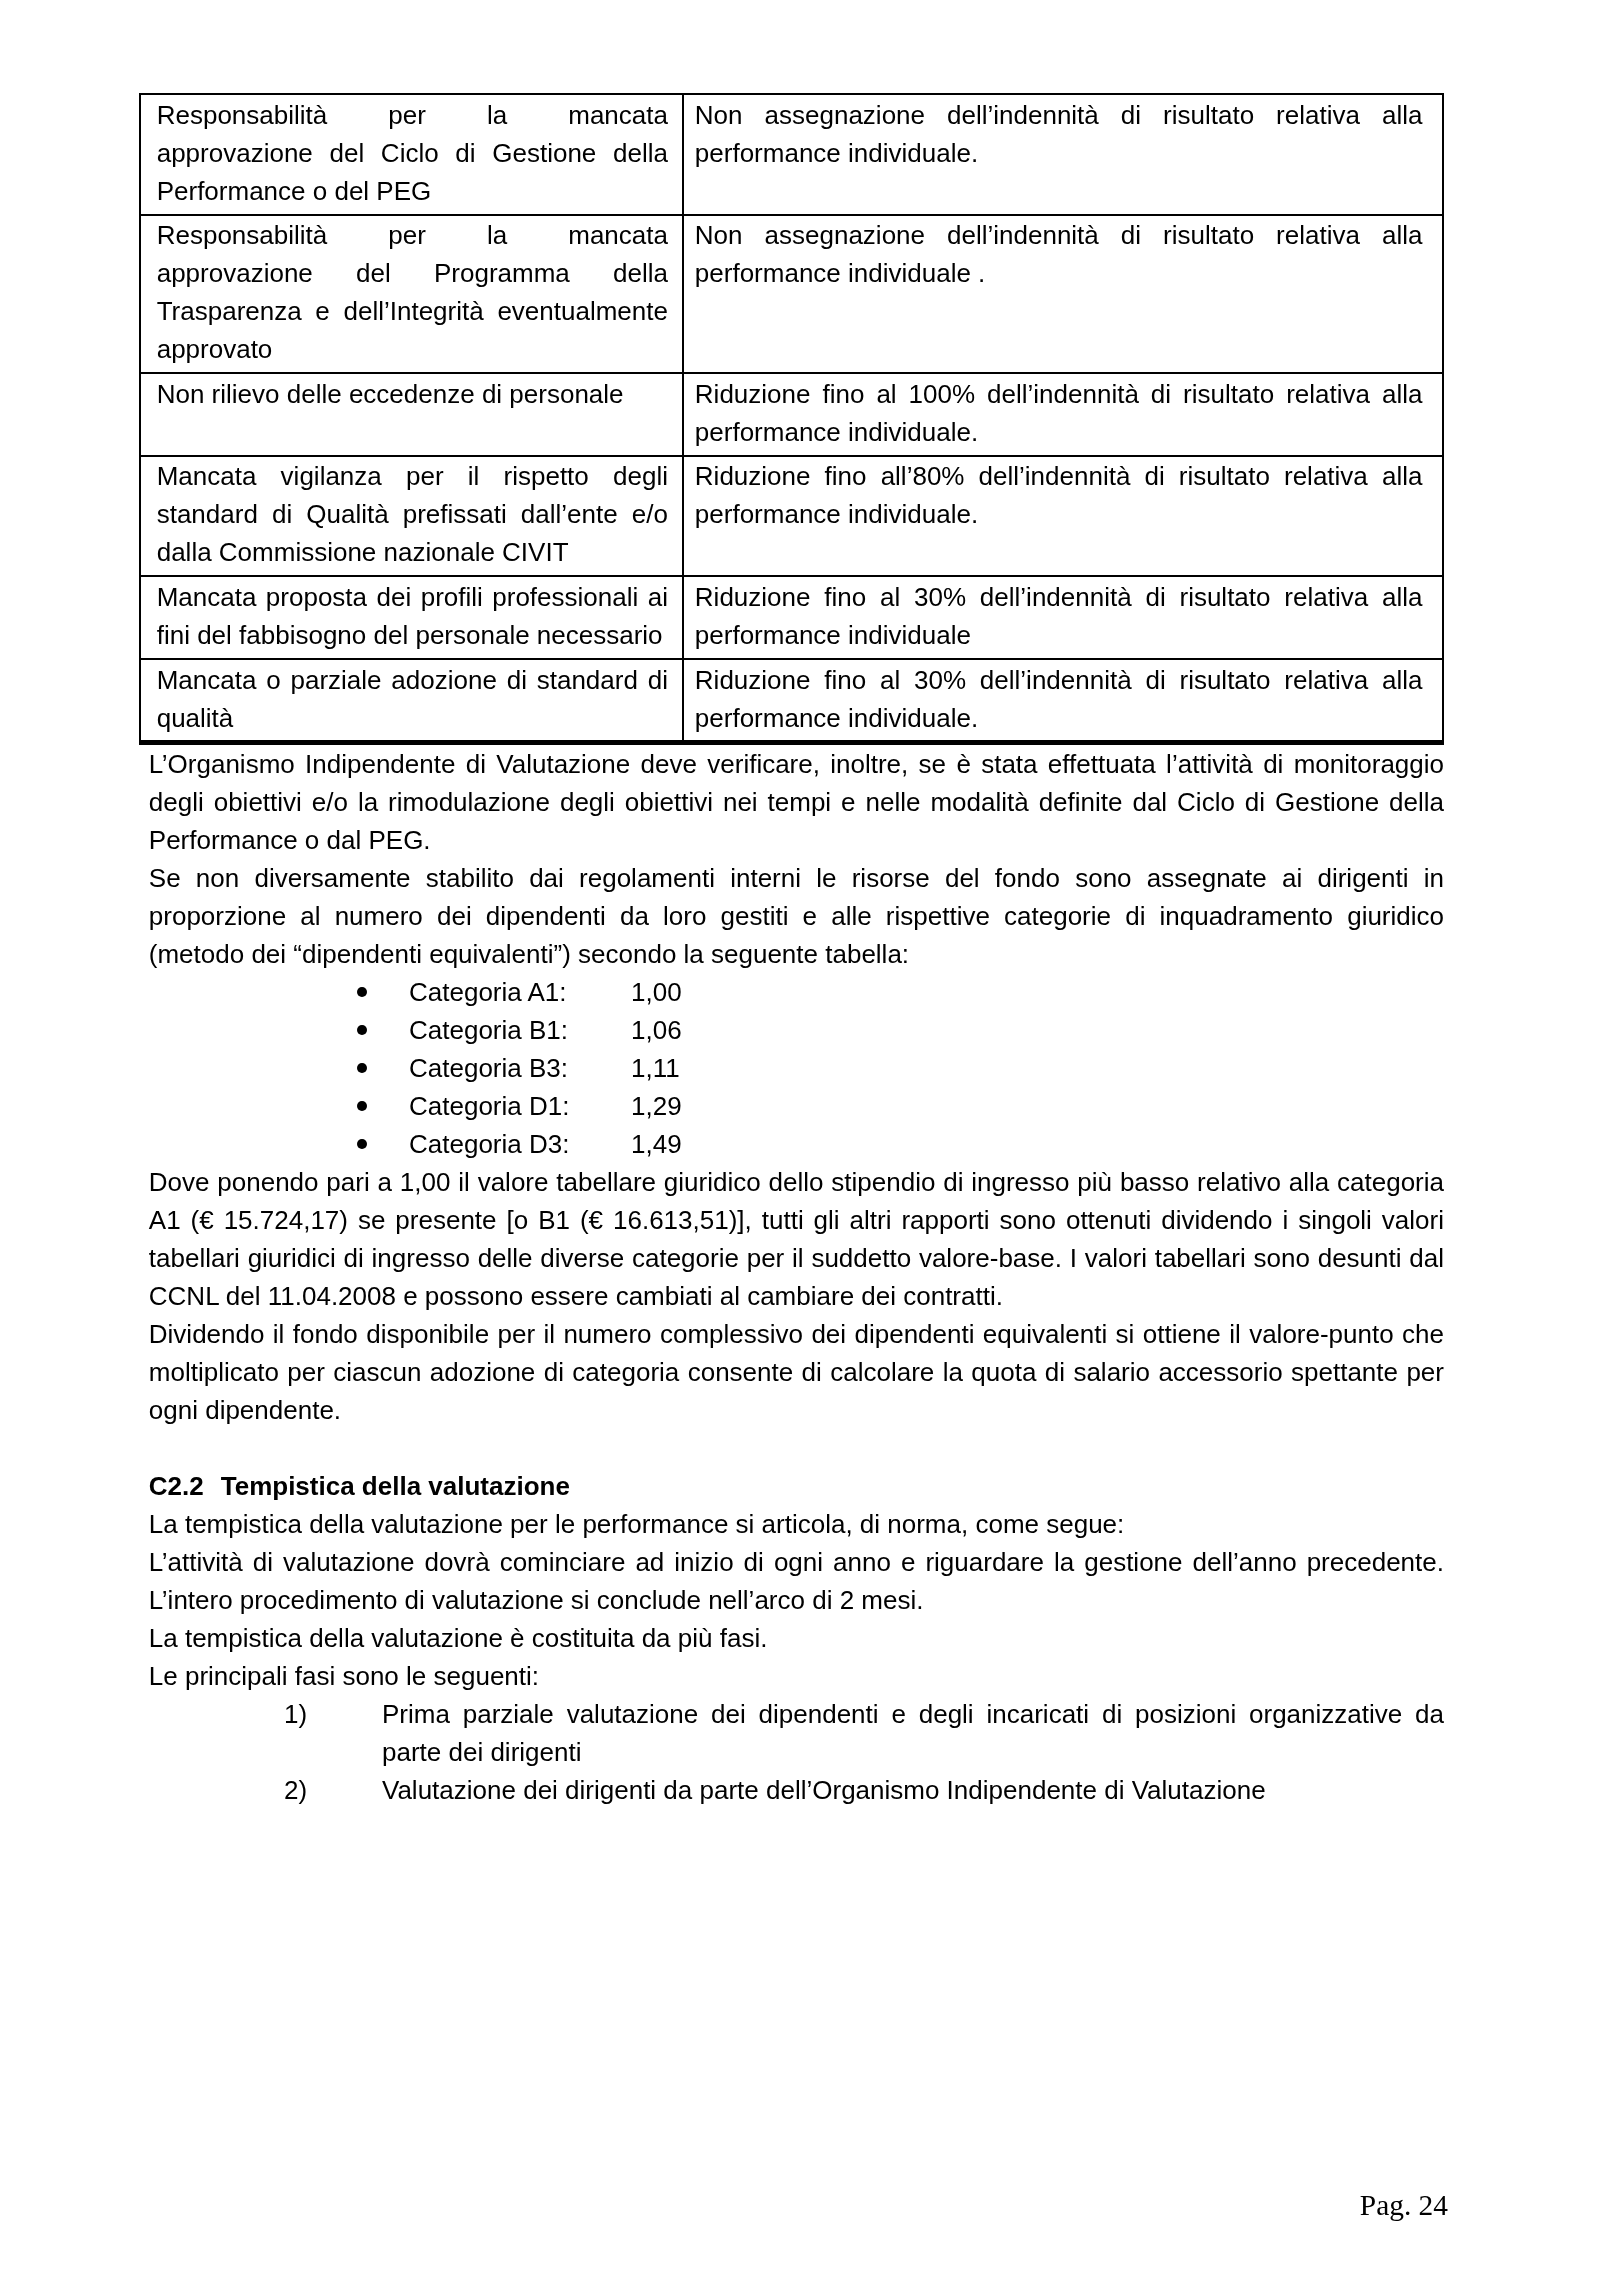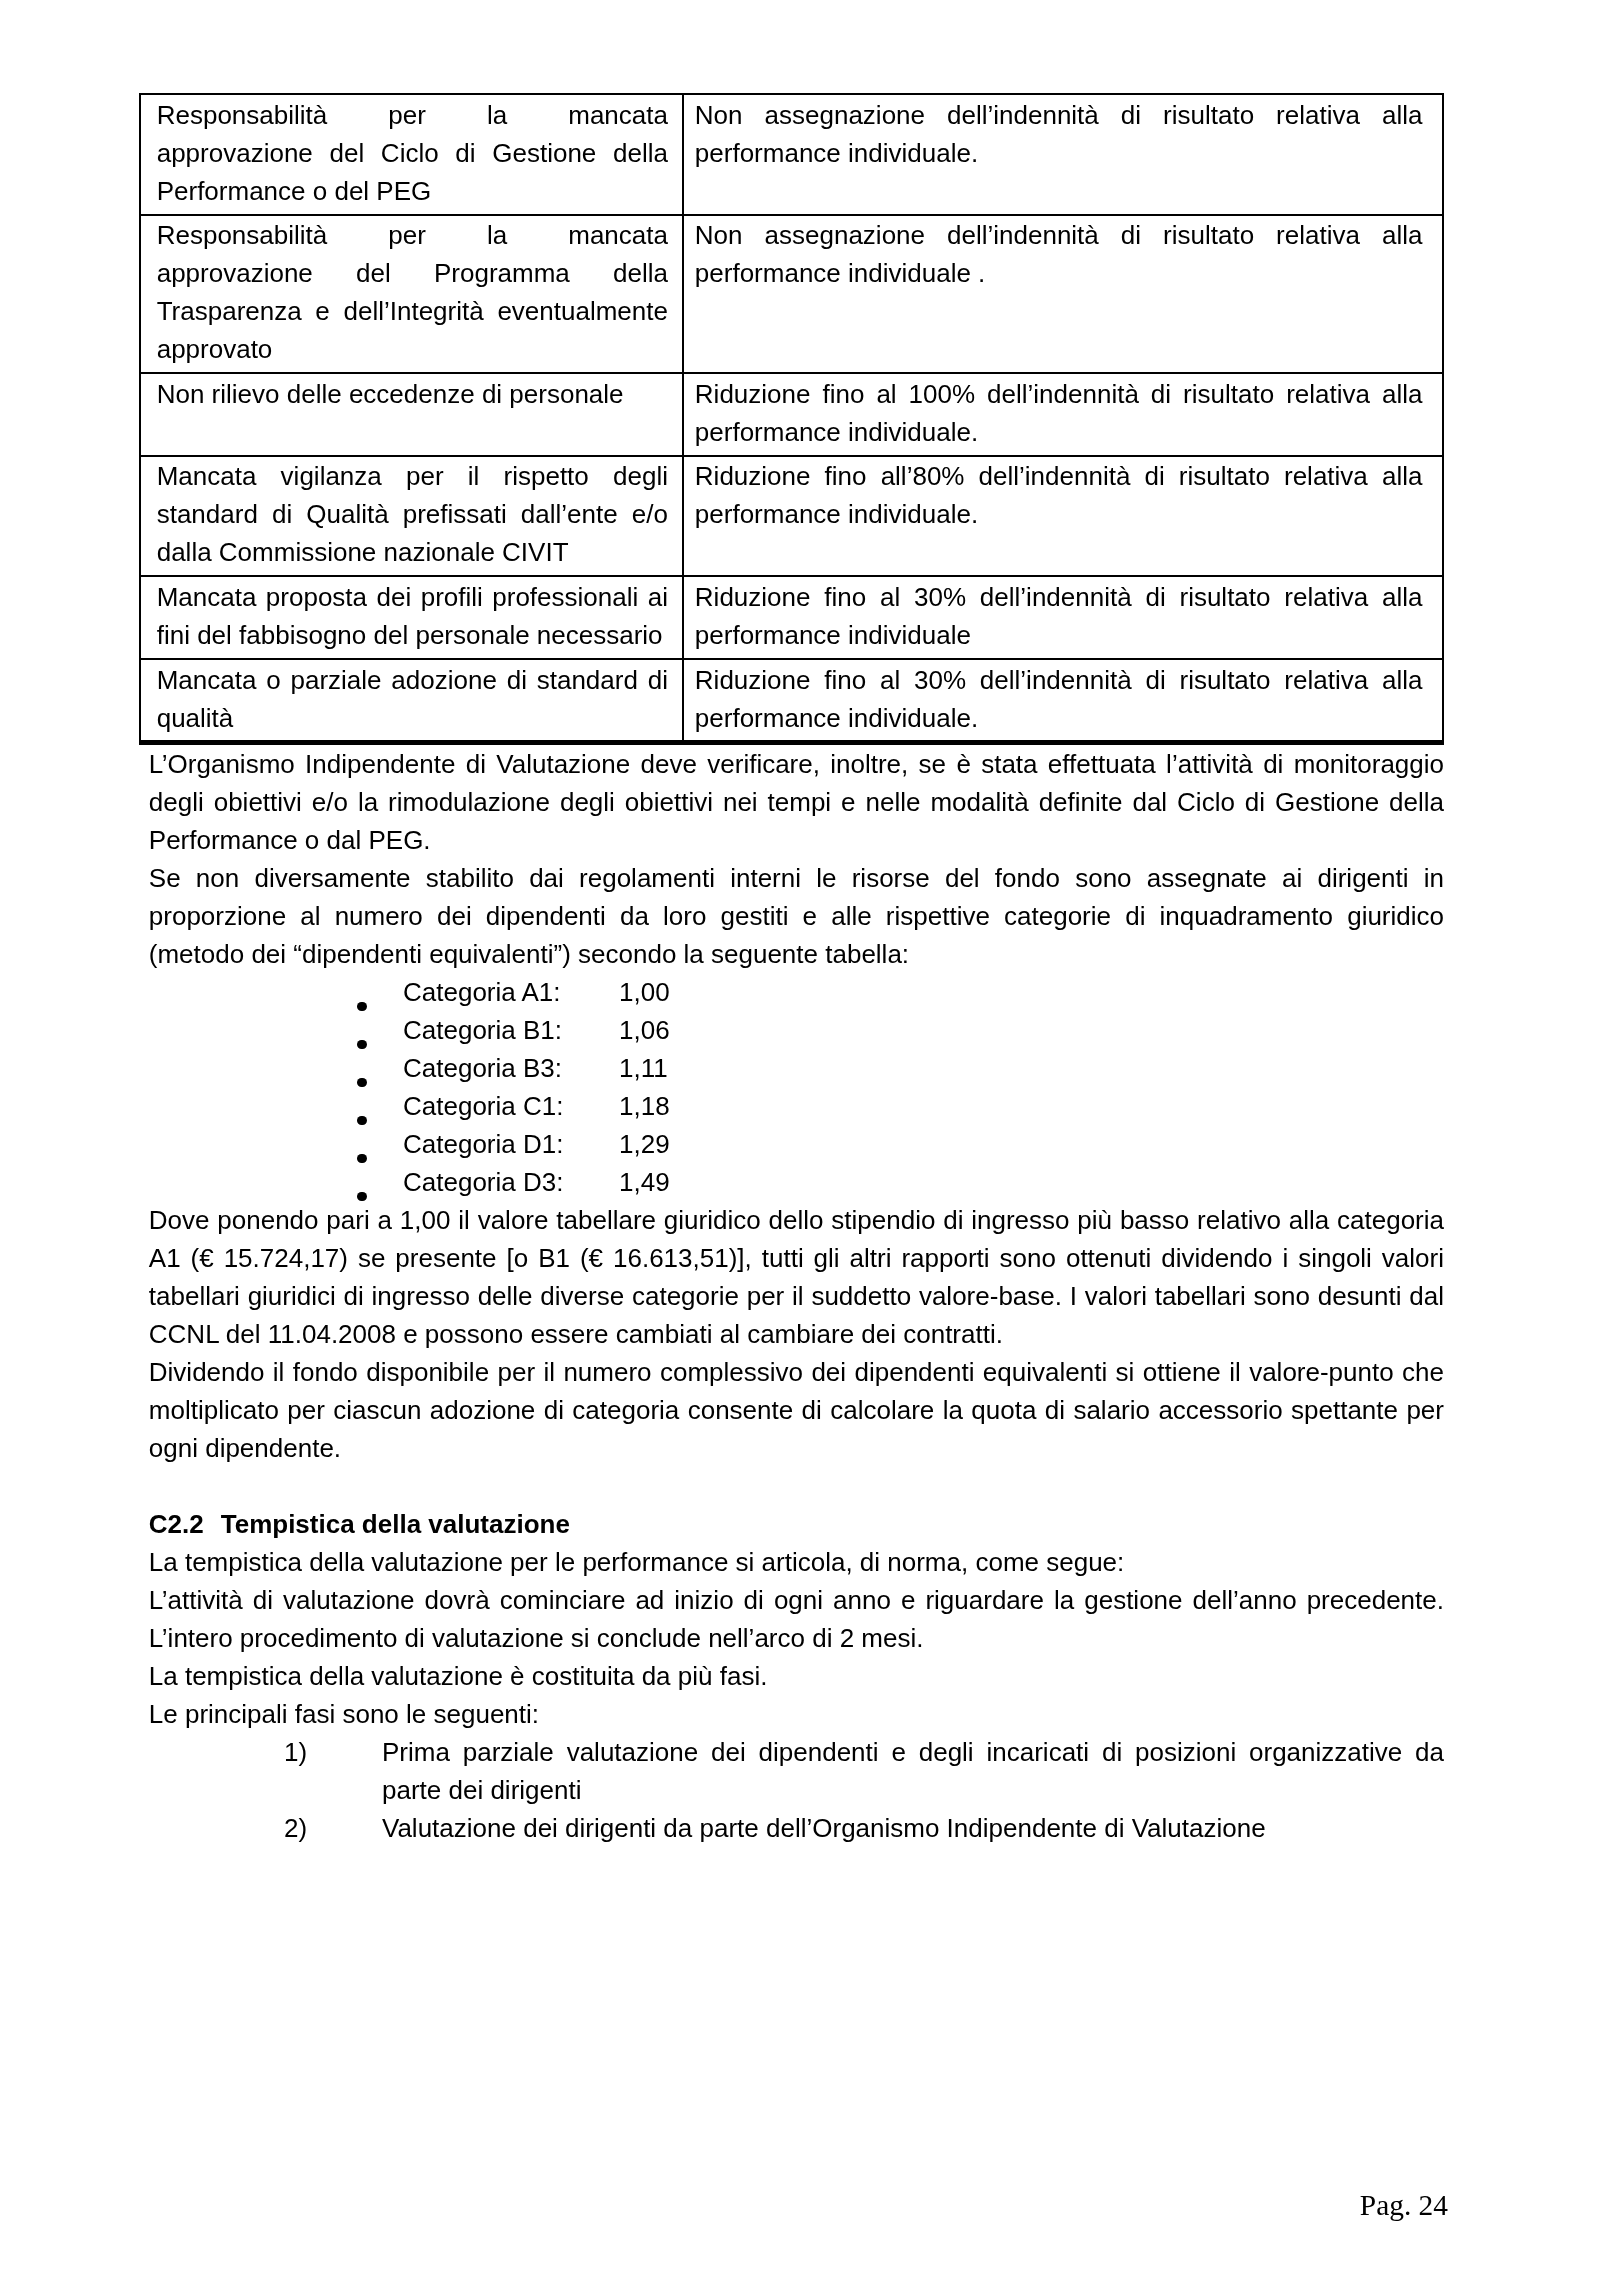--- a/index.html
+++ b/index.html
@@ -45,22 +45,23 @@
     margin: 0;
     padding: 0 0 0 9.8px;
     text-align: justify;
   }
   .mt-blank { margin-top: 38px; }
   .mt-after-table { margin-top: 42px; }
   
   .cats { margin: 0; padding: 0; list-style: none; }
   .cat-item {
     display: flex;
-    align-items: flex-end;
+    align-items: flex-start;
     padding-left: 218px;
+    gap: 6px;
   }
   .bullet {
     flex: 0 0 46px;
     padding-top: 13.7px;
   }
   .bullet i {
     display: block;
     width: 9.8px;
     height: 9.8px;
     border-radius: 50%;
@@ -152,27 +153,20 @@
         </span>
       <span class="cat-label">Categoria B1:</span>
       <span class="cat-value">1,06</span>
     </li>
     <li class="cat-item">
       <span class="bullet">
           <i></i>
         </span>
       <span class="cat-label">Categoria B3:</span>
       <span class="cat-value">1,11</span>
-    </li>
-    <li class="cat-item">
-      <span class="bullet">
-          <i></i>
-        </span>
-      <span class="cat-label">Categoria C1:</span>
-      <span class="cat-value">1,18</span>
     </li>
     <li class="cat-item">
       <span class="bullet">
           <i></i>
         </span>
       <span class="cat-label">Categoria D1:</span>
       <span class="cat-value">1,29</span>
     </li>
     <li class="cat-item">
       <span class="bullet">

